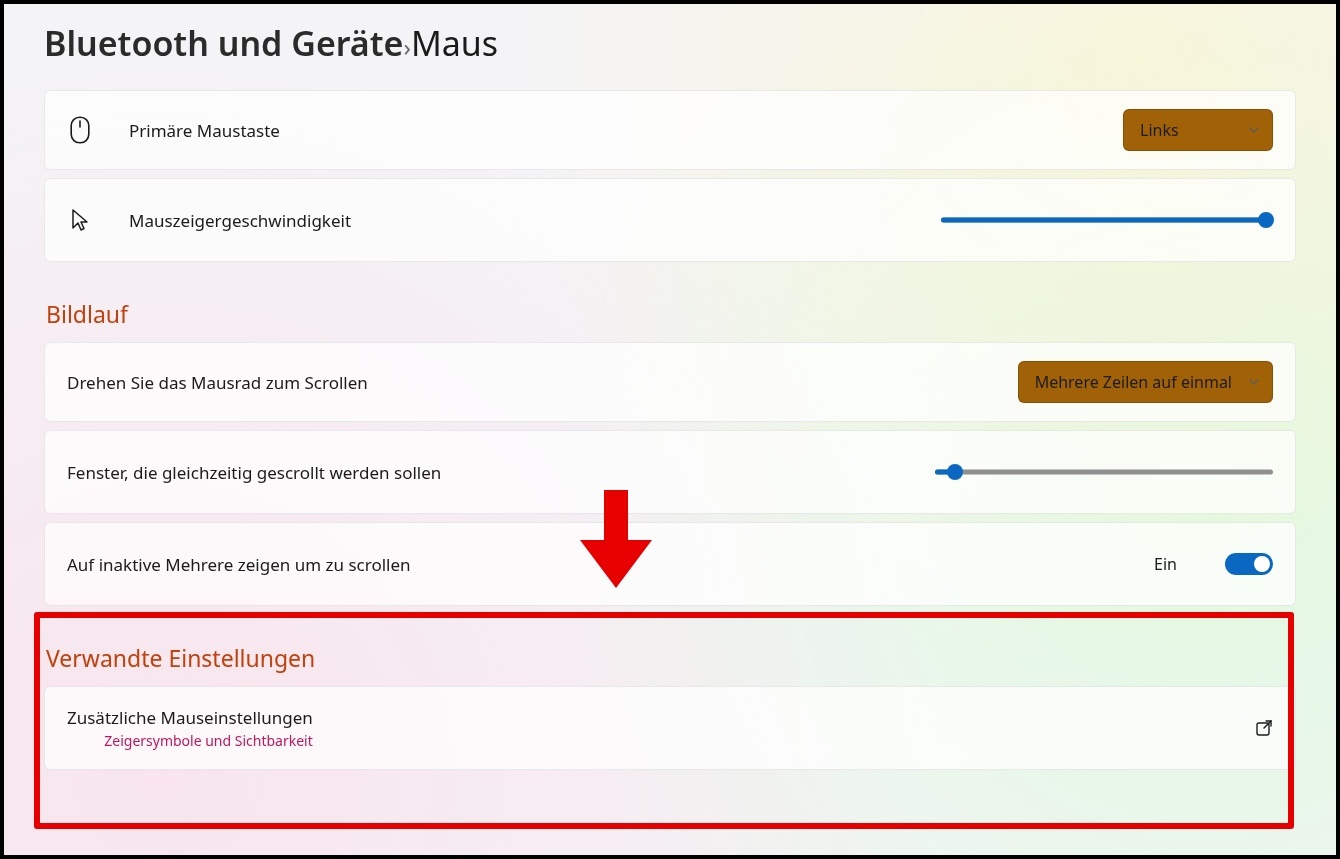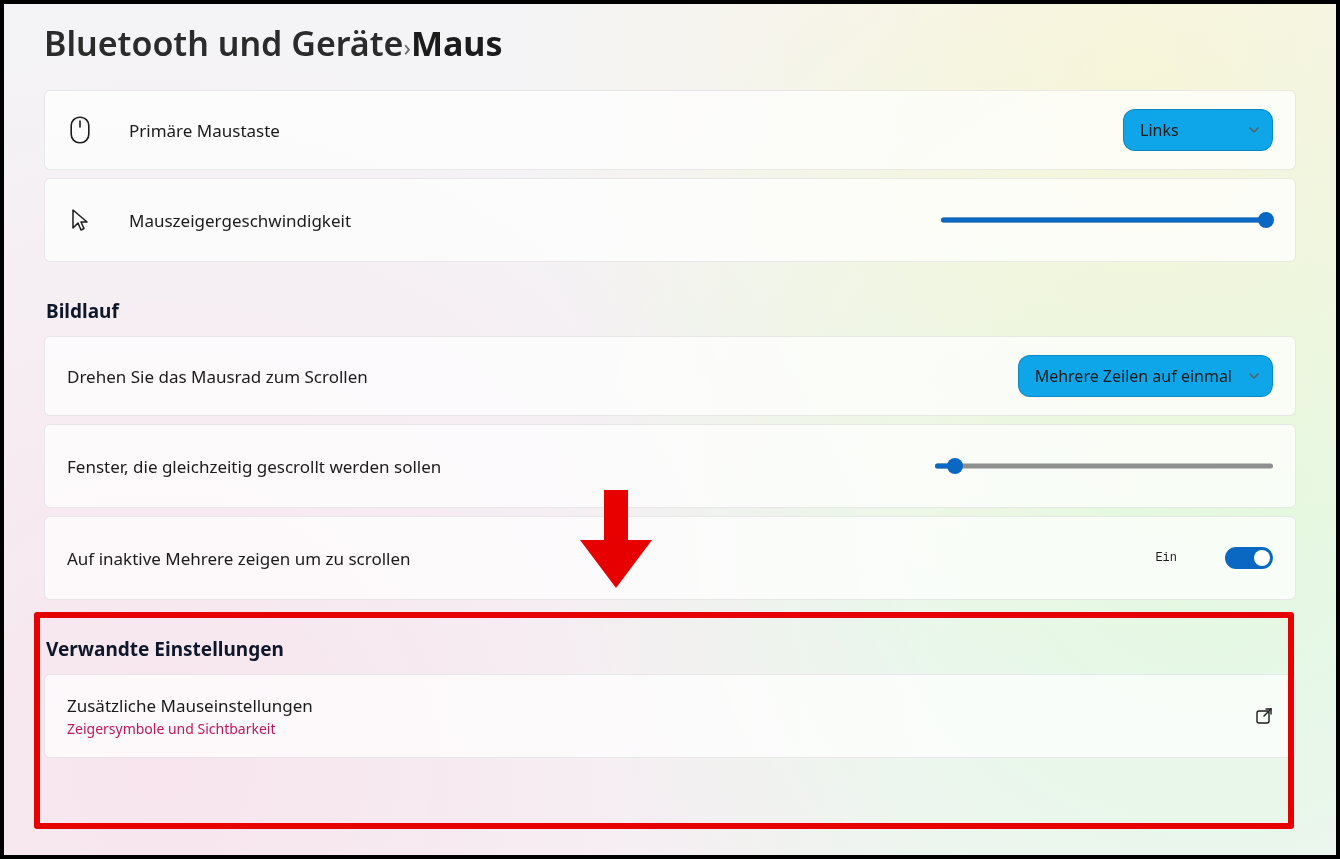--- a/index.html
+++ b/index.html
@@ -18,40 +18,40 @@
   .page {
     padding: 16px 40px 24px 40px;
   }
   .breadcrumb {
     display: flex; align-items: baseline; 
     font-size: 34px; font-weight: 600;
     margin-bottom: 24px;
   }
   .breadcrumb .parent { color: #2b2b2b; }
   .breadcrumb .chev { color: #6d6d6d; font-size: 24px; font-weight: 400; }
-  .breadcrumb .current { font-weight: 700; text-align: right; }
+  .breadcrumb .current { font-weight: 400; text-align: right; }
 
   .card {
     background: rgba(255,255,255,0.72);
     border: 1px solid rgba(0,0,0,0.08);
     border-radius: 6px;
     padding: 18px 22px;
     display: flex; align-items: center;
     gap: 36px;
     margin-bottom: 8px;
     min-height: 64px;
   }
   .card .iconcell { width: 26px; display: flex; justify-content: center; }
   .card .label { font-size: 17px; color: #1b1b1b; flex: 0 0 auto; }
   .card .spacer { flex: 1 1 auto; }
 
   .select {
-    background: #0ea5e9;
+    background: #a16207;
     border: 1px solid rgba(0,0,0,0.18);
-    border-radius: 12px;
+    border-radius: 6px;
     padding: 9px 40px 9px 16px;
     font-size: 16px;
     position: relative;
     min-width: 150px;
     display: inline-flex; align-items: center;
   }
   .select .chev-down {
     position: absolute; right: 12px; top: 50%; transform: translateY(-50%);
     display: inline-flex;
   }
@@ -69,37 +69,37 @@
   .slider .thumb {
     position: absolute; top: 50%; width: 16px; height: 16px; border-radius: 50%;
     background: #0a68c3; transform: translate(-50%, -50%);
   }
   .slider .tick {
     position: absolute; top: 50%; width: 4px; height: 4px; border-radius: 2px;
     background: #0a68c3; transform: translate(-50%, -50%);
   }
 
   .section-title {
-    font-size: 19px; font-weight: 700; color: #0f172a;
+    font-size: 23px; font-weight: 400; color: #c2410c;
     margin: 36px 0 12px 2px;
   }
 
-  .toggle-label { font-size: 12px; margin-right: 12px; font-family: Liberation Mono, monospace; }
+  .toggle-label { font-size: 16px; margin-right: 12px; }
   .toggle {
     width: 48px; height: 22px; border-radius: 11px;
     background: #0a68c3; position: relative;
   }
   .toggle .knob {
     position: absolute; top: 3px; right: 3px; width: 16px; height: 16px;
     background: #fff; border-radius: 50%;
   }
 
   .link-card .title { font-size: 17px; }
   .link-card .sub { font-size: 14px; color: #be185d; margin-top: 2px; }
-  .link-card .textcol { display: flex; flex-direction: column; }
+  .link-card .textcol { display: flex; flex-direction: column; text-align: right; }
 
   .highlight-box {
     position: absolute;
     left: 30px; right: 42px; top: 608px; bottom: 26px;
     border: 6px solid #e60000; border-radius: 3px;
     pointer-events: none;
   }
   .big-arrow {
     position: absolute; left: 572px; top: 486px;
     pointer-events: none;

